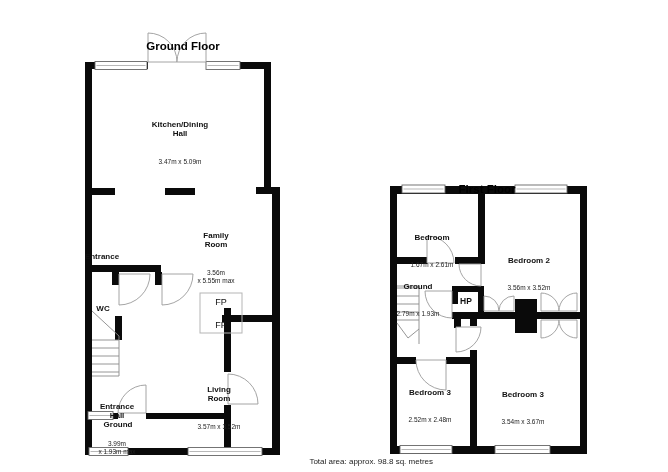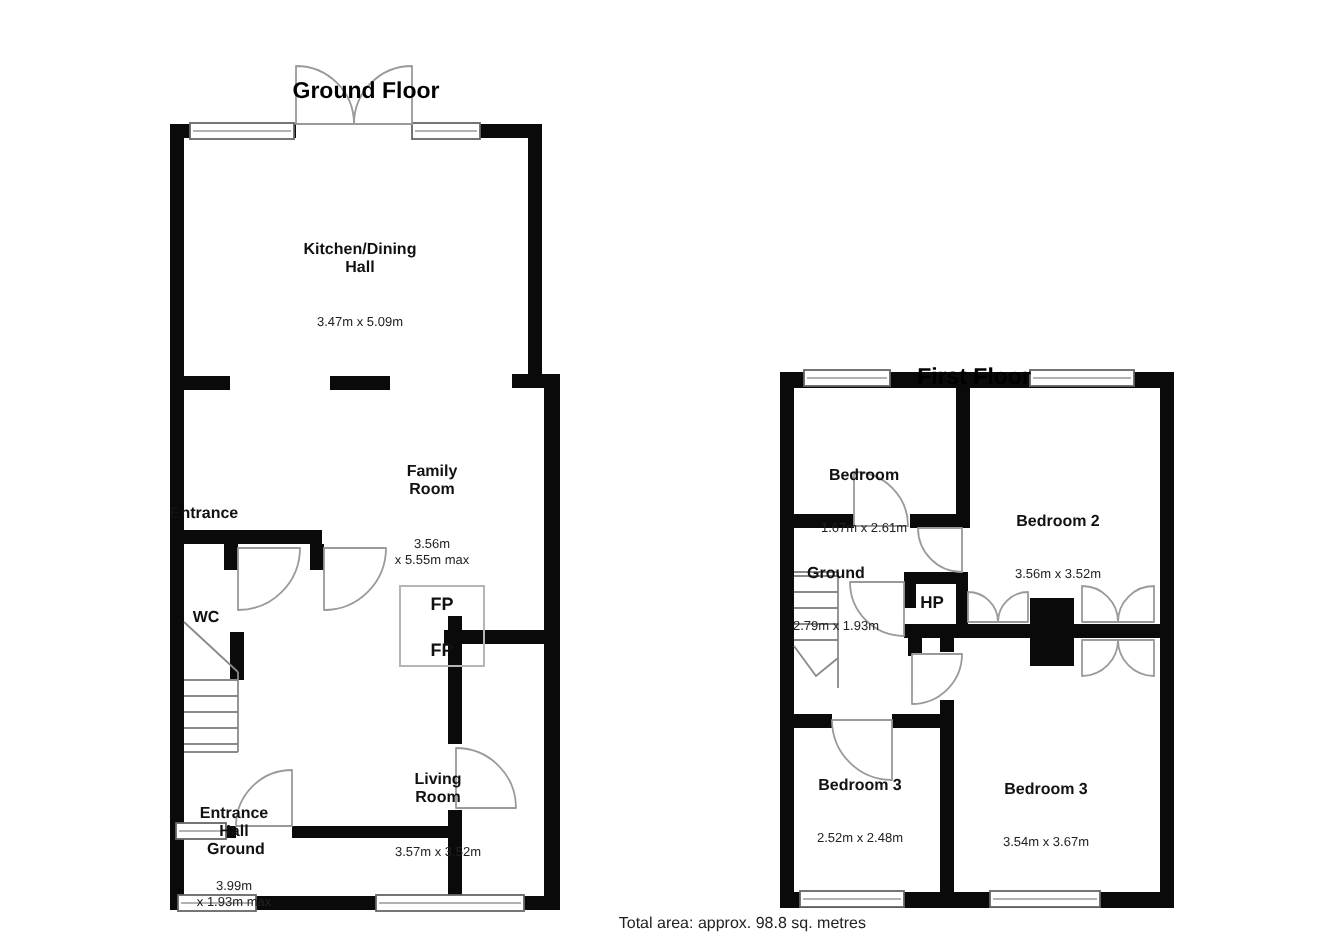--- a/index.html
+++ b/index.html
@@ -12,21 +12,21 @@
   .gap{fill:#ffffff;}
   .winr{fill:#ffffff;stroke:#666;stroke-width:0.9;}
   .winl{stroke:#999;stroke-width:0.7;}
   .door{fill:#ffffff;stroke:#9a9a9a;stroke-width:0.9;stroke-linejoin:round;}
   .st{stroke:#8a8a8a;stroke-width:0.9;fill:none;}
   .fpbox{fill:none;stroke:#b5b5b5;stroke-width:1;}
   .lbl{position:absolute;text-align:center;white-space:pre-line;}
   .nm{font-weight:bold;font-size:8px;line-height:1.18;color:#111;}
   .dm{font-size:6.5px;line-height:1.25;margin-top:1px;color:#222;}
   .title{font-size:11.5px;font-weight:bold;color:#000;margin-top:31px;}
-  .fp{font-weight:bold;font-size:9px;color:#111;}
+  .fp{font-weight:normal;font-size:9px;color:#111;}
   .hp{font-weight:bold;font-size:8.5px;color:#111;}
   .footer{font-size:8px;color:#222;text-align:right;}
 </style>
 </head>
 <body>
 
 <div class="canvas">
 
   <svg class="plan" width="668" height="472" viewBox="0 0 668 472">
 

